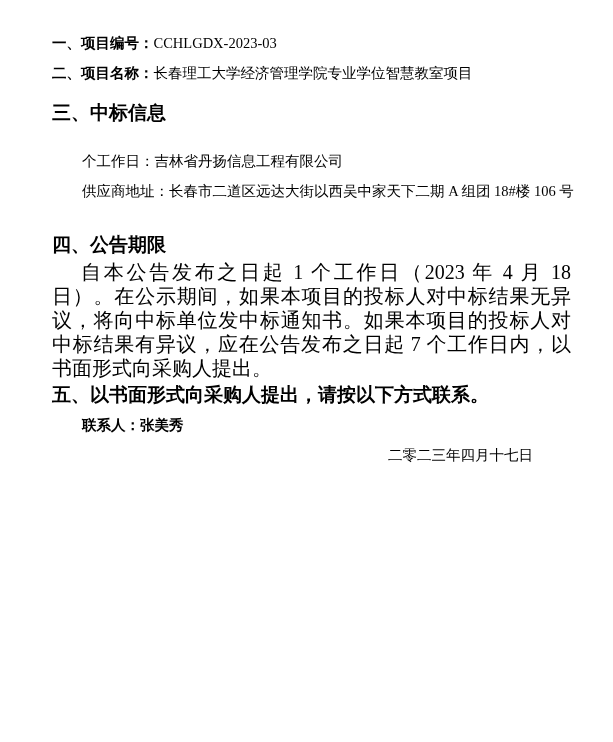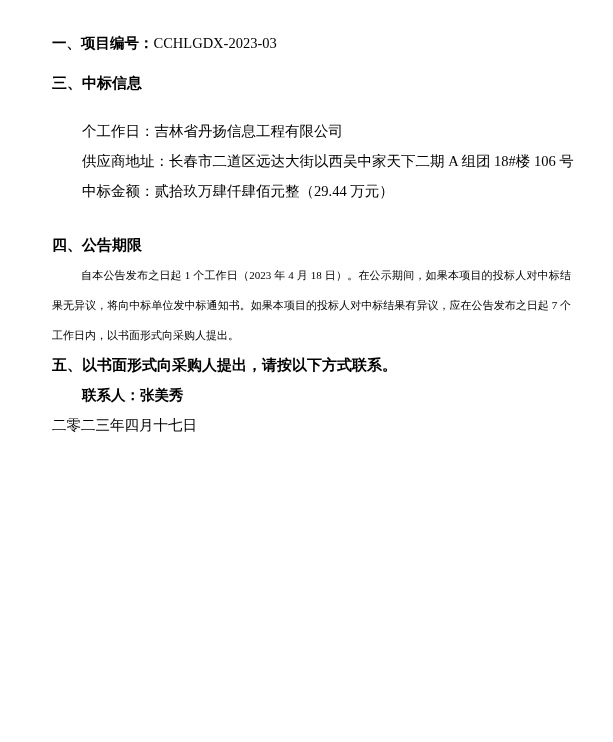--- a/index.html
+++ b/index.html
@@ -26,70 +26,70 @@
     line-height: 30px;
     white-space: nowrap;
   }
   .bold {
     font-weight: bold;
   }
   .num {
     letter-spacing: 0px;
   }
   .sec-head {
-    font-size: 15px;
+    font-size: 19px;
     font-weight: bold;
     line-height: 30px;
   }
   .gap-sm { height: 10px; }
   .gap-md { height: 18px; }
   .gap-lg { height: 24px; }
   .para {
-    font-size: 11px;
-    line-height: 30px;
+    font-size: 20px;
+    line-height: 24px;
     text-align: justify;
     text-justify: inter-ideograph;
     text-indent: 29px;
     width: 100%;
   }
   .sign {
     font-size: 14.5px;
     line-height: 30px;
-    text-align: left;
+    text-align: right;
     padding-right: 38px;
   }
   .info-block {
     padding-left: 30px;
   }
 </style>
 </head>
 <body>
 
 <div class="page">
 
   <div class="line">
     <span class="bold">一、项目编号：</span><span class="num">CCHLGDX-2023-03</span>
   </div>
 
+  <div class="line">
+    <span class="bold">二、项目名称：</span><span>长春理工大学经济管理学院专业学位智慧教室项目</span>
+  </div>
 
   <div class="gap-sm"></div>
 
   <div class="sec-head">三、中标信息</div>
 
   <div class="gap-md"></div>
 
   <div class="info-block">
     <div class="line">
       <span>个工作日：</span><span>吉林省丹扬信息工程有限公司</span>
     </div>
     <div class="line">
       <span>供应商地址：</span><span>长春市二道区远达大街以西吴中家天下二期 A 组团 18#楼 106 号</span>
-    </div>
-    <div class="line">
-      <span>中标金额：</span><span>贰拾玖万肆仟肆佰元整（29.44 万元）</span>
     </div>
   </div>
 
   <div class="gap-lg"></div>
 
   <div class="sec-head">四、公告期限</div>
 
   <div class="para">自本公告发布之日起 1 个工作日（2023 年 4 月 18 日）。在公示期间，如果本项目的投标人对中标结果无异议，将向中标单位发中标通知书。如果本项目的投标人对中标结果有异议，应在公告发布之日起 7 个工作日内，以书面形式向采购人提出。</div>
 
   <div class="sec-head">五、以书面形式向采购人提出，请按以下方式联系。</div>

